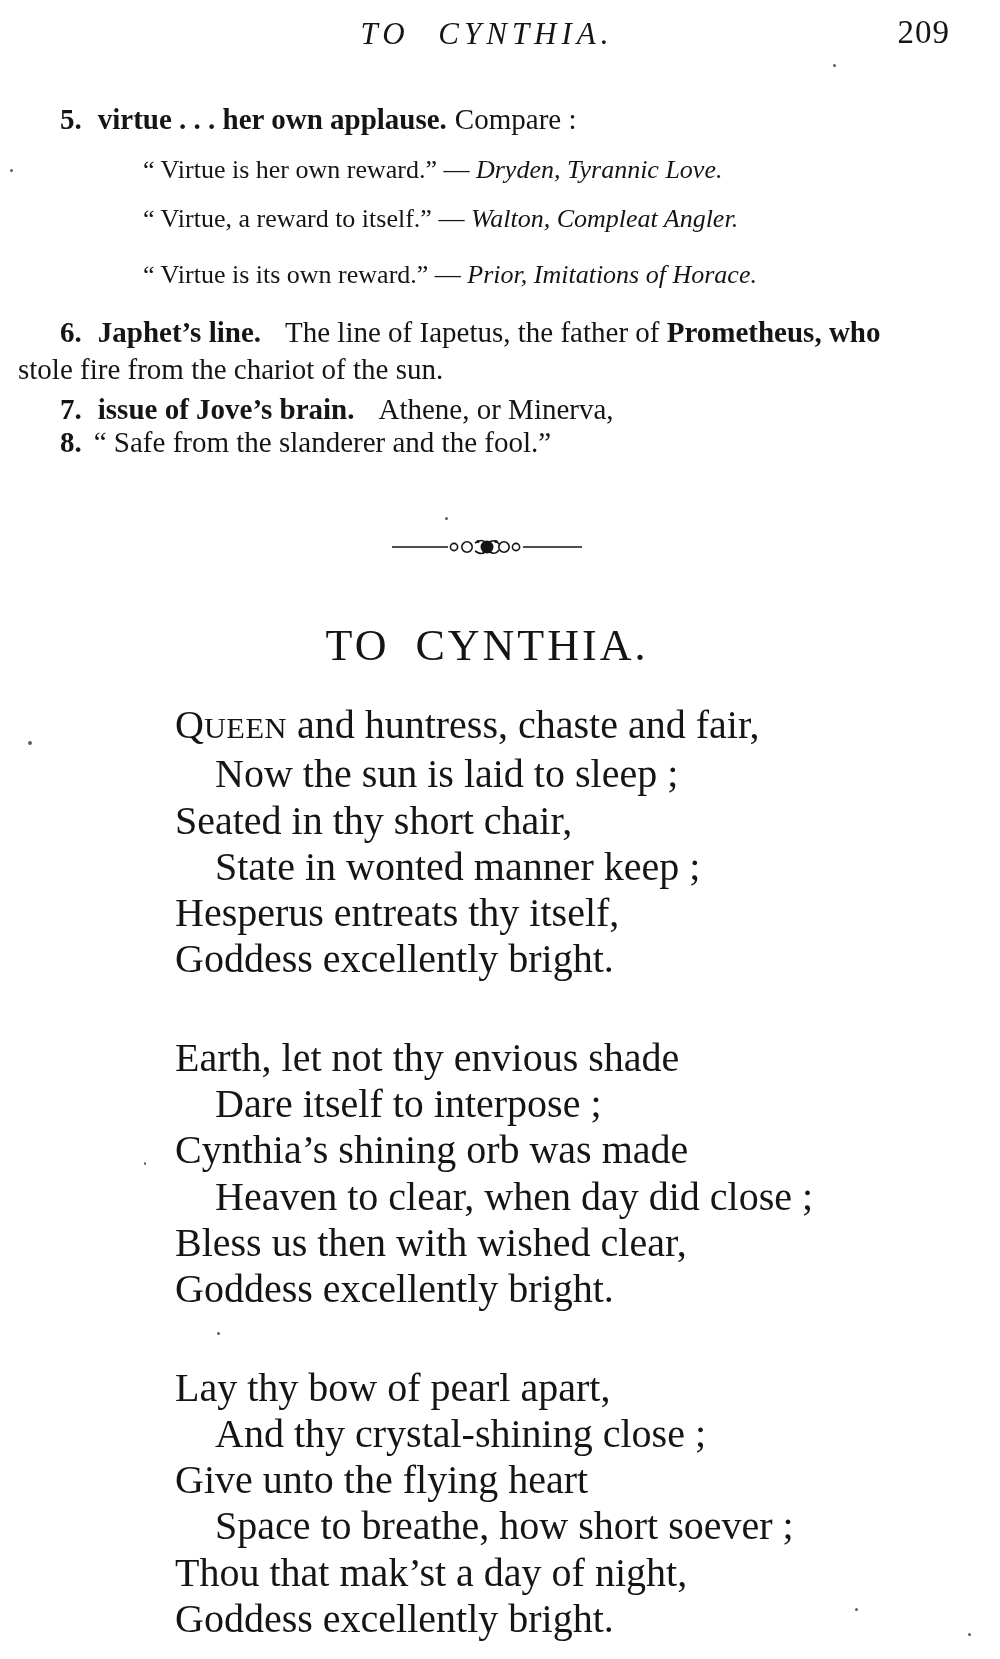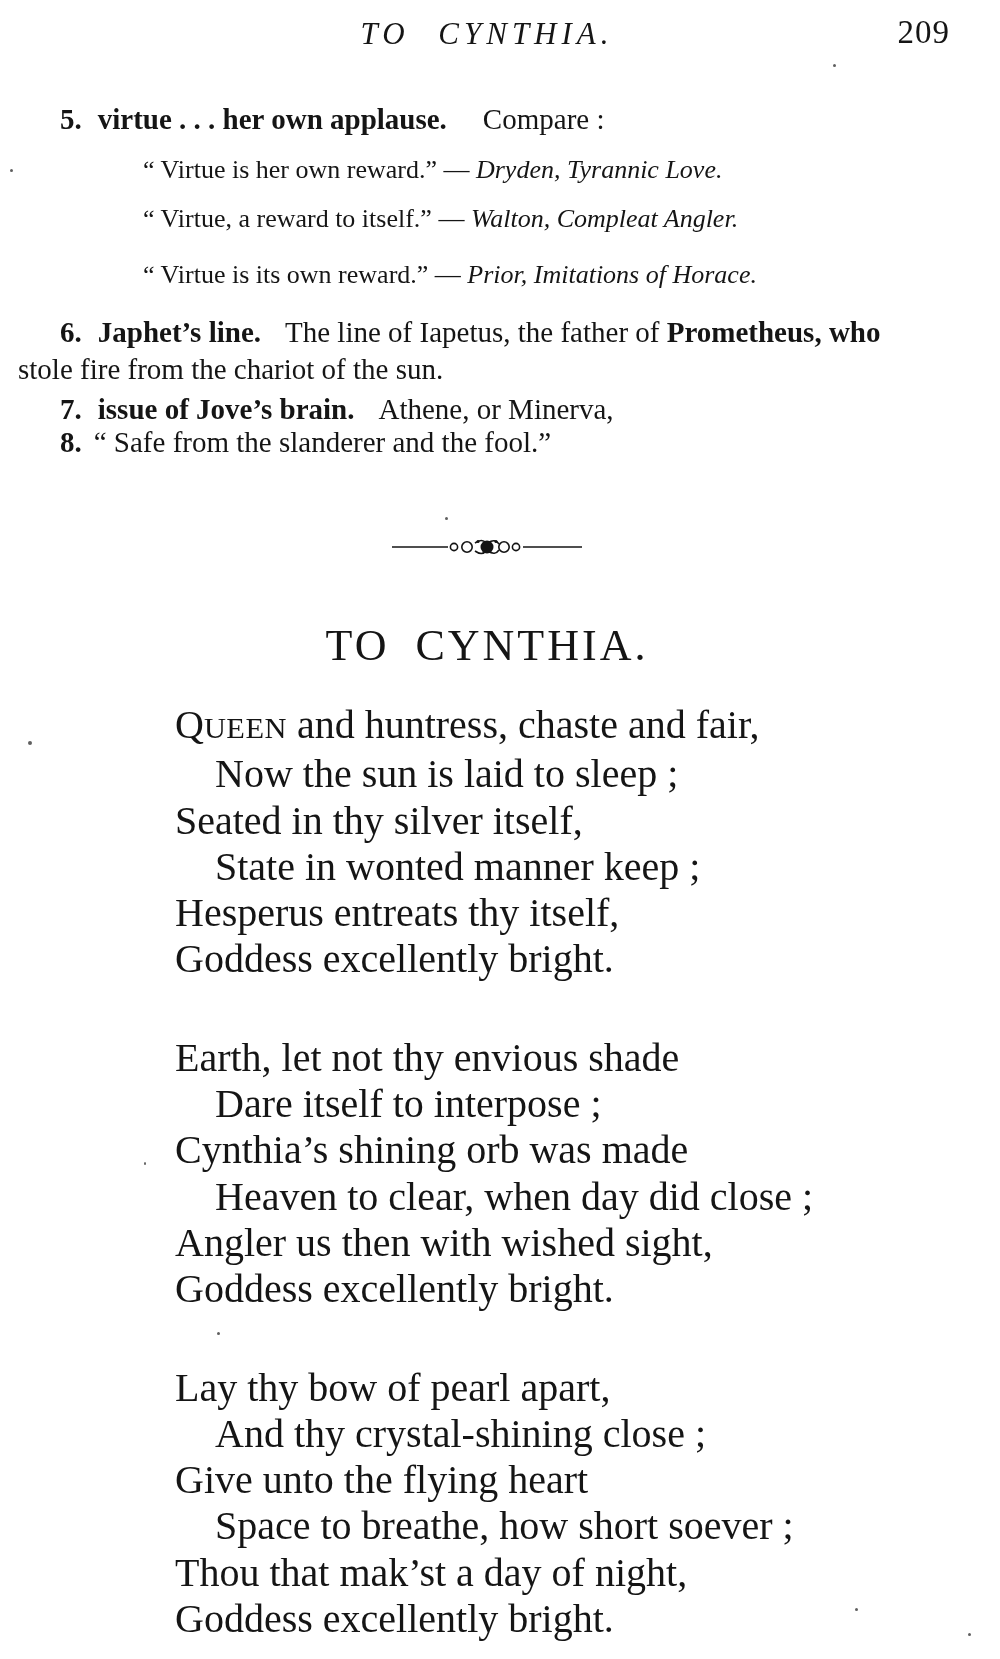--- a/index.html
+++ b/index.html
@@ -67,21 +67,21 @@
 </style>
 </head>
 <body>
 
 <div class="page">
 
   <div class="abs running-title">TO CYNTHIA.</div>
   <div class="abs page-number">209</div>
 
   <div id="footnotes">
-      <div class="abs note-line" style="left: 60px; top: 103px;"><span class="seg-b" style="margin-right: 16px;">5.</span><span class="seg-b" style="margin-right: 36px;">virtue . . . her own applause.</span><span>Compare :</span></div>
+      <div class="abs note-line" style="left: 60px; top: 103px;"><span class="seg-b" style="margin-right: 16px;">5.</span><span class="seg-b" style="margin-right: 8px;">virtue . . . her own applause.</span><span>Compare :</span></div>
       <div class="abs quote-line" style="left: 143px; top: 155px;"><span>“ Virtue is her own reward.” — </span><span class="seg-i">Dryden, Tyrannic Love.</span></div>
       <div class="abs quote-line" style="left: 143px; top: 204px;"><span>“ Virtue, a reward to itself.” — </span><span class="seg-i">Walton, Compleat Angler.</span></div>
       <div class="abs quote-line" style="left: 143px; top: 260px;"><span>“ Virtue is its own reward.” — </span><span class="seg-i">Prior, Imitations of Horace.</span></div>
       <div class="abs note-line" style="left: 60px; top: 316px;"><span class="seg-b" style="margin-right: 16px;">6.</span><span class="seg-b" style="margin-right: 24px;">Japhet’s line.</span><span>The line of Iapetus, the father of </span><span class="seg-b">Prometheus, who</span></div>
       <div class="abs note-line" style="left: 18px; top: 353px;"><span>stole fire from the chariot of the sun.</span></div>
       <div class="abs note-line" style="left: 60px; top: 393px;"><span class="seg-b" style="margin-right: 16px;">7.</span><span class="seg-b" style="margin-right: 24px; text-align: center;">issue of Jove’s brain.</span><span>Athene, or Minerva,</span></div>
       <div class="abs note-line" style="left: 60px; top: 426px;"><span class="seg-b" style="margin-right: 12px;">8.</span><span>“ Safe from the slanderer and the fool.”</span></div>
     </div>
 
   <div class="divider">
@@ -103,31 +103,31 @@
       <circle cx="104" cy="3.5" r="1.6" fill="#141414"></circle>
     </svg>
   </div>
 
   <div class="abs poem-title">TO CYNTHIA.</div>
 
   <div class="poem" id="poem">
       <div class="stanza">
         <div class="poem-line"><span>Q</span><span class="seg-sc">ueen</span><span> and huntress, chaste and fair,</span></div>
         <div class="poem-line ind"><span>Now the sun is laid to sleep ;</span></div>
-        <div class="poem-line"><span>Seated in thy silver itself,</span></div>
+        <div class="poem-line"><span>Seated in thy short chair,</span></div>
         <div class="poem-line ind"><span>State in wonted manner keep ;</span></div>
         <div class="poem-line"><span>Hesperus entreats thy itself,</span></div>
         <div class="poem-line"><span>Goddess excellently bright.</span></div>
       </div>
       <div class="stanza">
         <div class="poem-line"><span>Earth, let not thy envious shade</span></div>
         <div class="poem-line ind"><span>Dare itself to interpose ;</span></div>
         <div class="poem-line"><span>Cynthia’s shining orb was made</span></div>
         <div class="poem-line ind"><span>Heaven to clear, when day did close ;</span></div>
-        <div class="poem-line"><span>Angler us then with wished sight,</span></div>
+        <div class="poem-line"><span>Bless us then with wished clear,</span></div>
         <div class="poem-line"><span>Goddess excellently bright.</span></div>
       </div>
       <div class="stanza">
         <div class="poem-line"><span>Lay thy bow of pearl apart,</span></div>
         <div class="poem-line ind"><span>And thy crystal-shining close ;</span></div>
         <div class="poem-line"><span>Give unto the flying heart</span></div>
         <div class="poem-line ind"><span>Space to breathe, how short soever ;</span></div>
         <div class="poem-line"><span>Thou that mak’st a day of night,</span></div>
         <div class="poem-line"><span>Goddess excellently bright.</span></div>
       </div>

